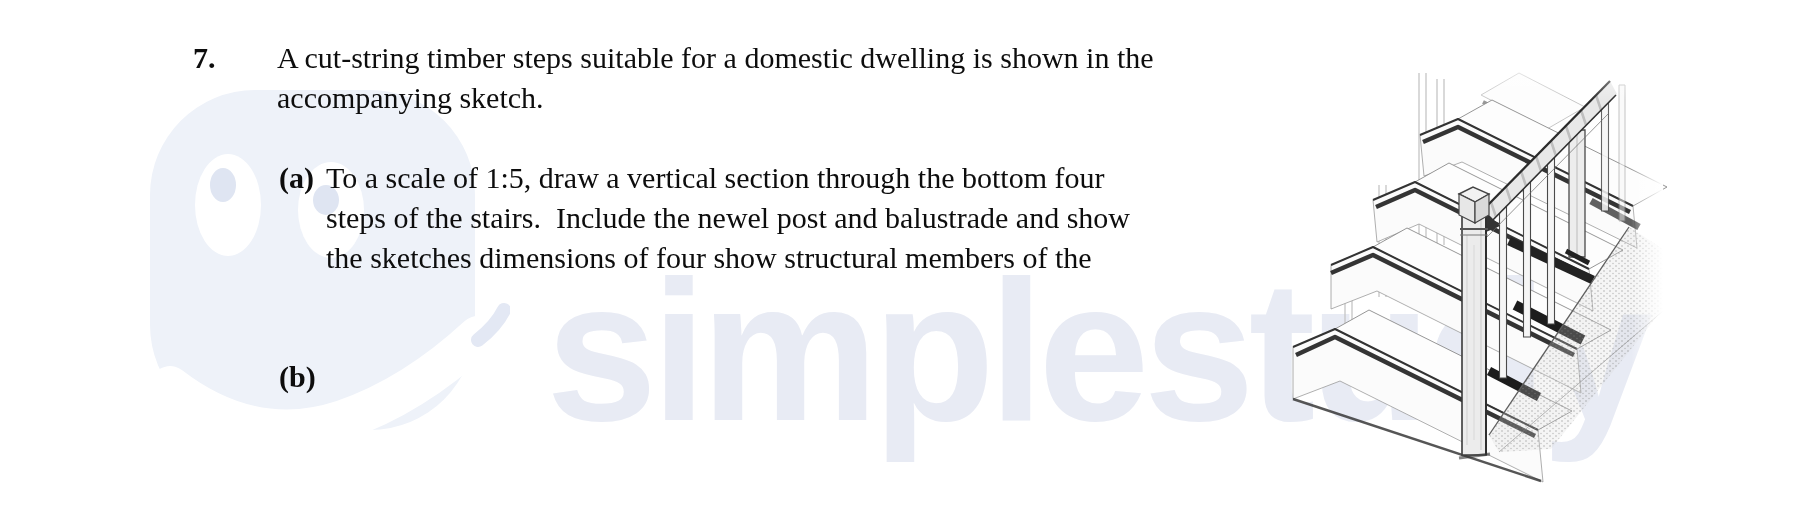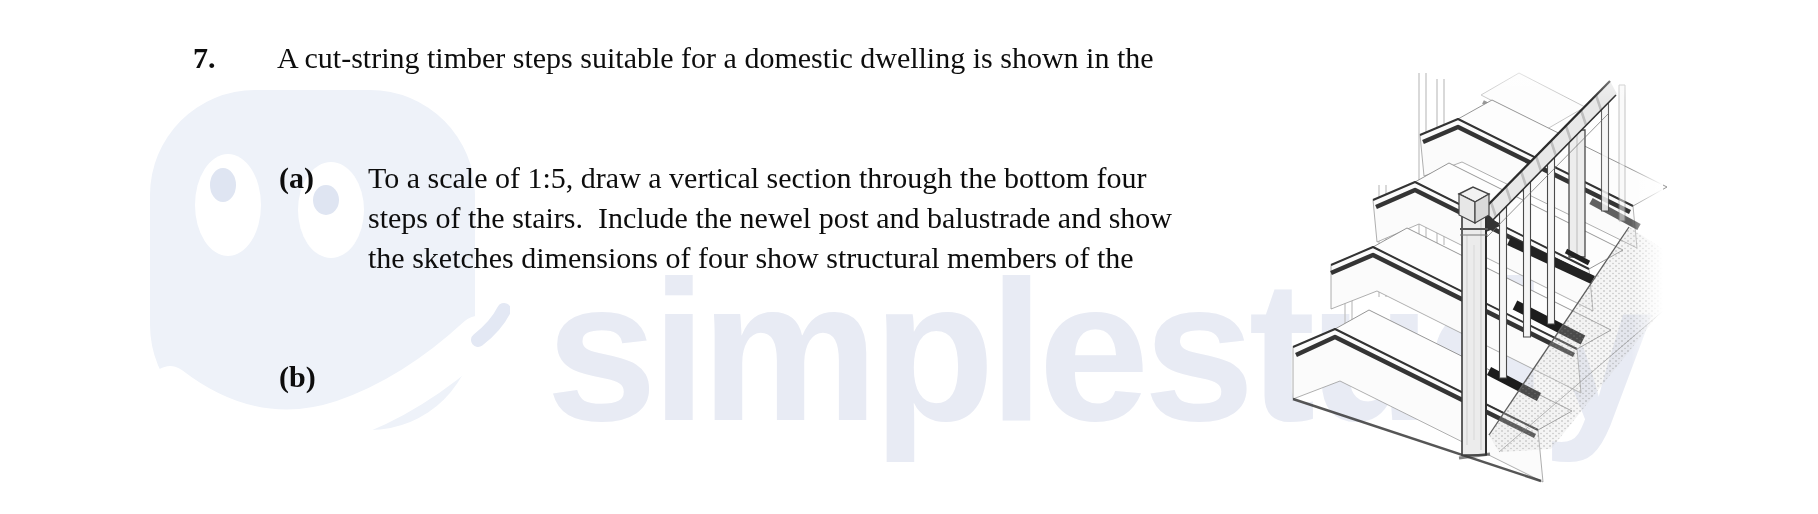--- a/index.html
+++ b/index.html
@@ -15,21 +15,21 @@
     font-size:200px;letter-spacing:-6px;color:#e8ebf4;white-space:pre;
   }
   
   .qtext{position:absolute;z-index:2;font-size:30px;line-height:40px;}
   .qnum{left:193px;top:38px;font-weight:bold;}
   .intro{left:277px;top:38px;}
   .part{position:absolute;z-index:2;font-size:30px;line-height:40px;}
   .part-a{left:279px;top:158px;}
   .part-b{left:279px;top:357px;}
   .plabel{position:absolute;left:0;top:0;font-weight:bold;}
-  .ptext{margin-left:89px;}
+  .ptext{margin-left:47px;}
   .tline{white-space:pre;}
   .tline .b{font-weight:normal;}
   .tline .i{font-style:italic;}
   .tline .sans{font-family:"Liberation Sans",sans-serif;font-size:28px;}
   
   .sketch{position:absolute;left:1333px;top:45px;width:330px;height:465px;z-index:1;margin:0;}
   .sketch svg{display:block;width:100%;height:100%;overflow:visible;}
 </style>
 </head>
 <body>
@@ -45,20 +45,21 @@
     <path d="M330,252 Q348,238 356,222" fill="none" stroke="#e3e8f4" stroke-width="14" stroke-linecap="round"></path>
   </svg>
 </div>
 
 <div class="wm-text">simplestudy</div>
 
 <div class="qtext qnum">7.</div>
 
 <div class="qtext intro">
     <div class="tline"><span>A cut-string timber steps suitable for a domestic dwelling is shown in the</span></div>
+    <div class="tline"><span>accompanying sketch.</span></div>
   </div>
 
 <div class="part part-a">
   <div class="plabel">(a)</div>
   <div class="ptext">
       <div class="tline"><span>To a scale of 1:5, draw a vertical section through the bottom four</span></div>
       <div class="tline"><span>steps of the stairs.&nbsp; Include the newel post and balustrade and show</span></div>
       <div class="tline"><span>the sketches dimensions of </span><span class="b">four</span><span> show structural members of the</span></div>
     </div>
 </div>

